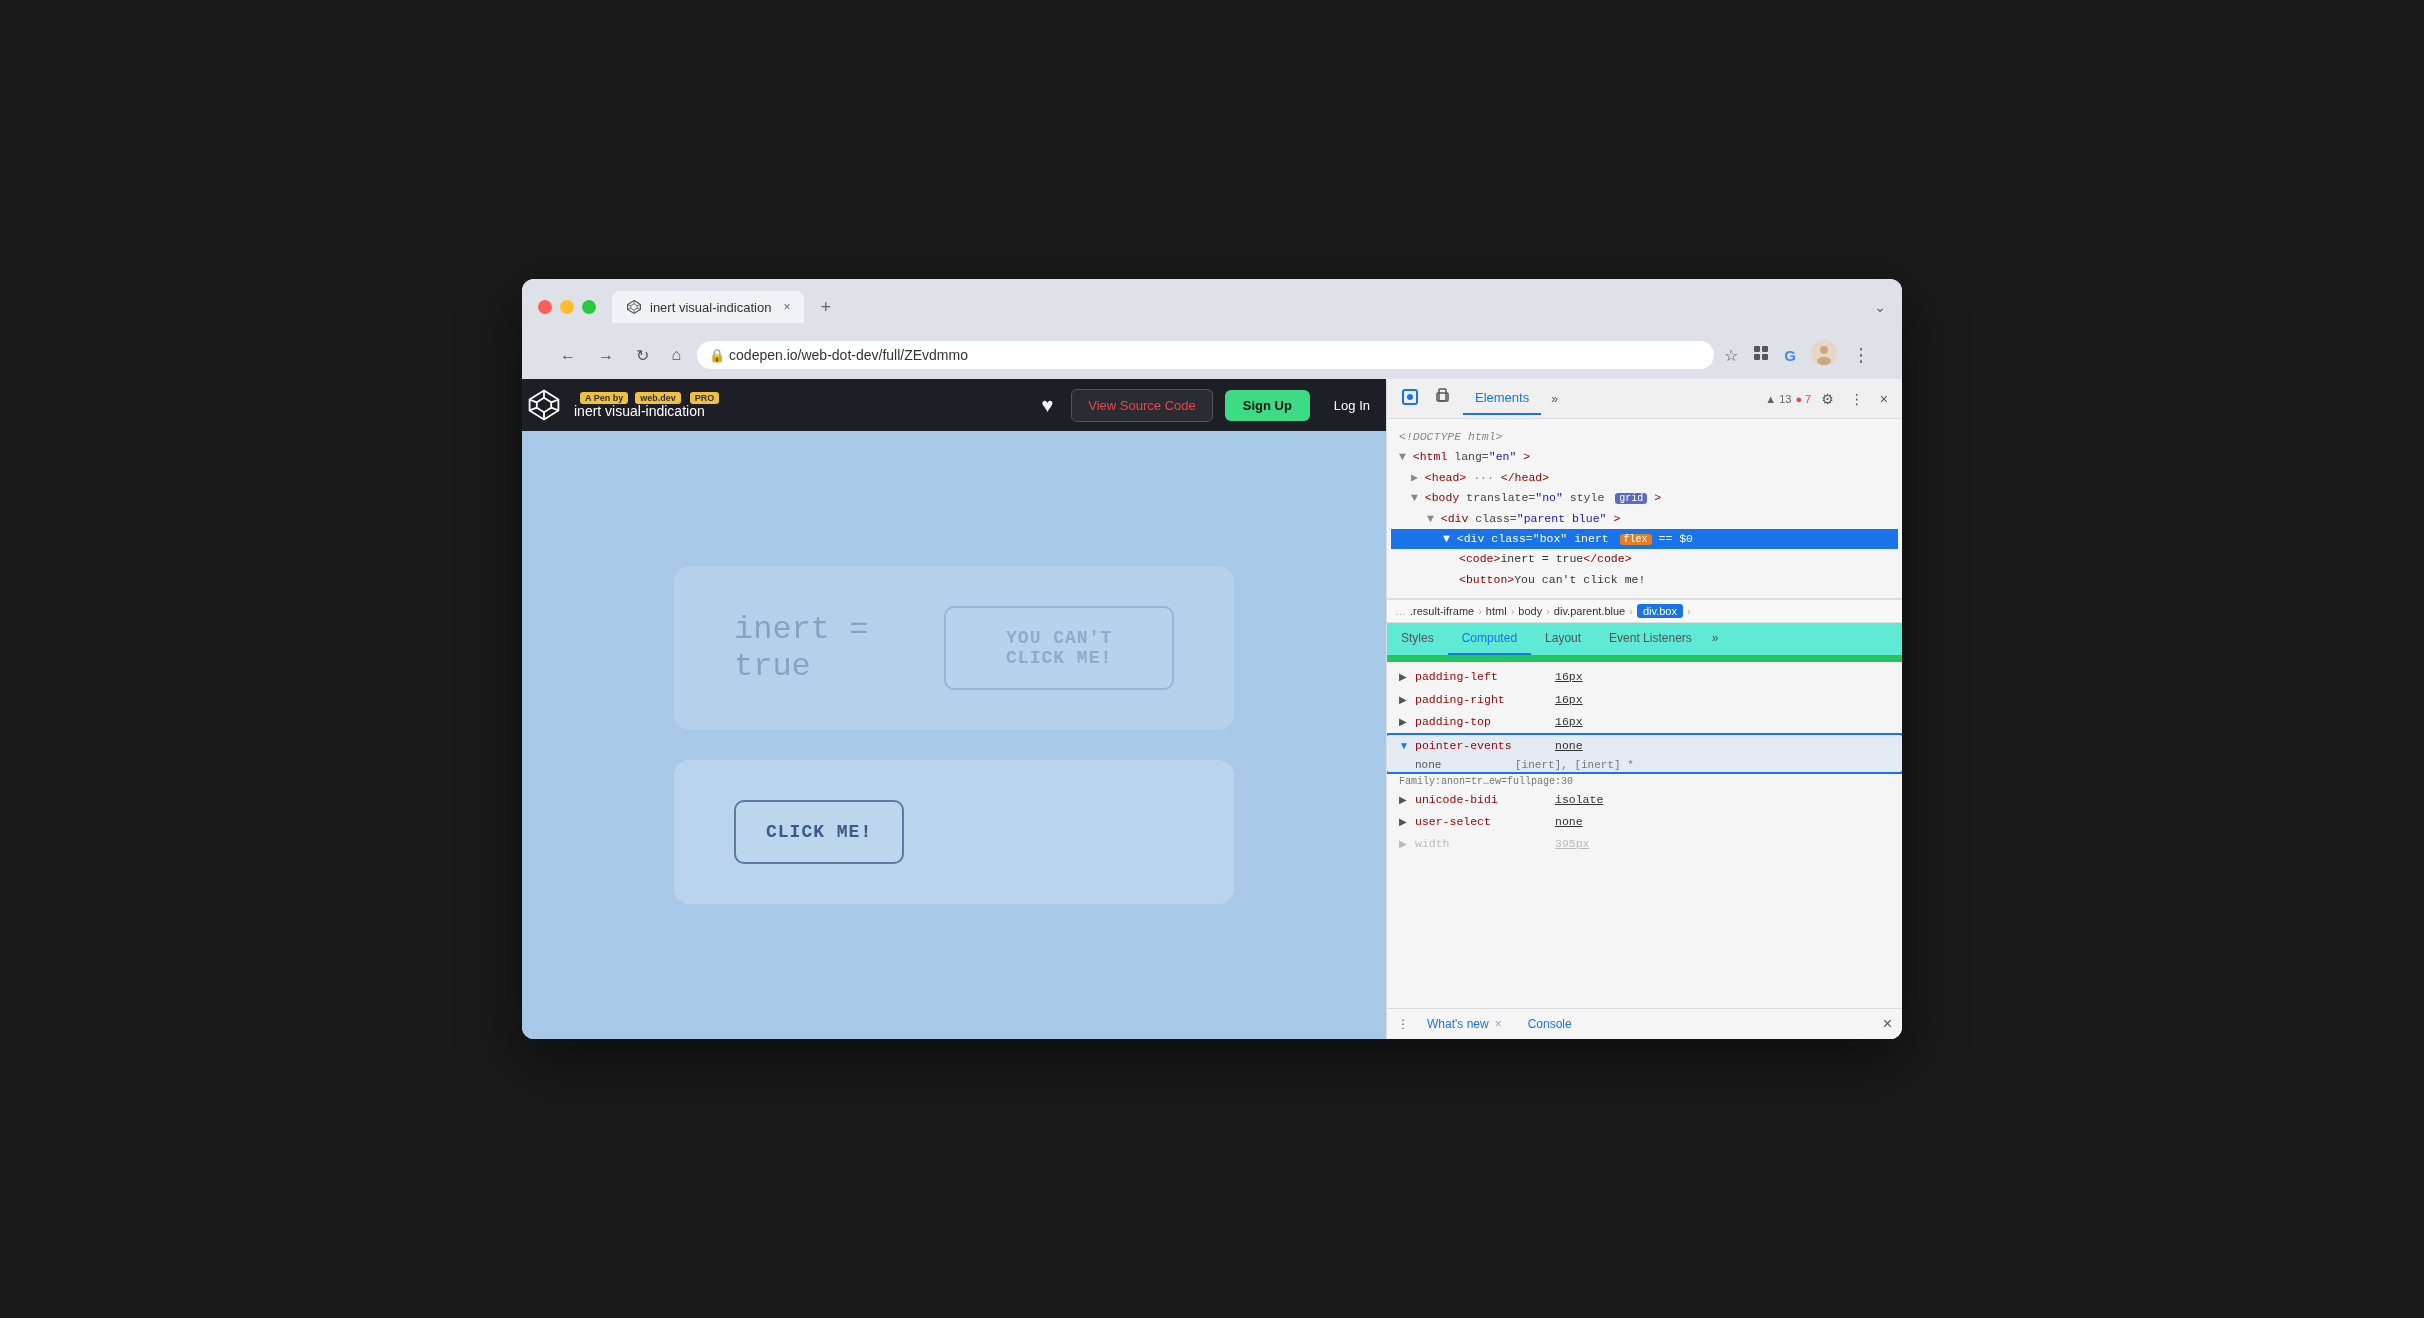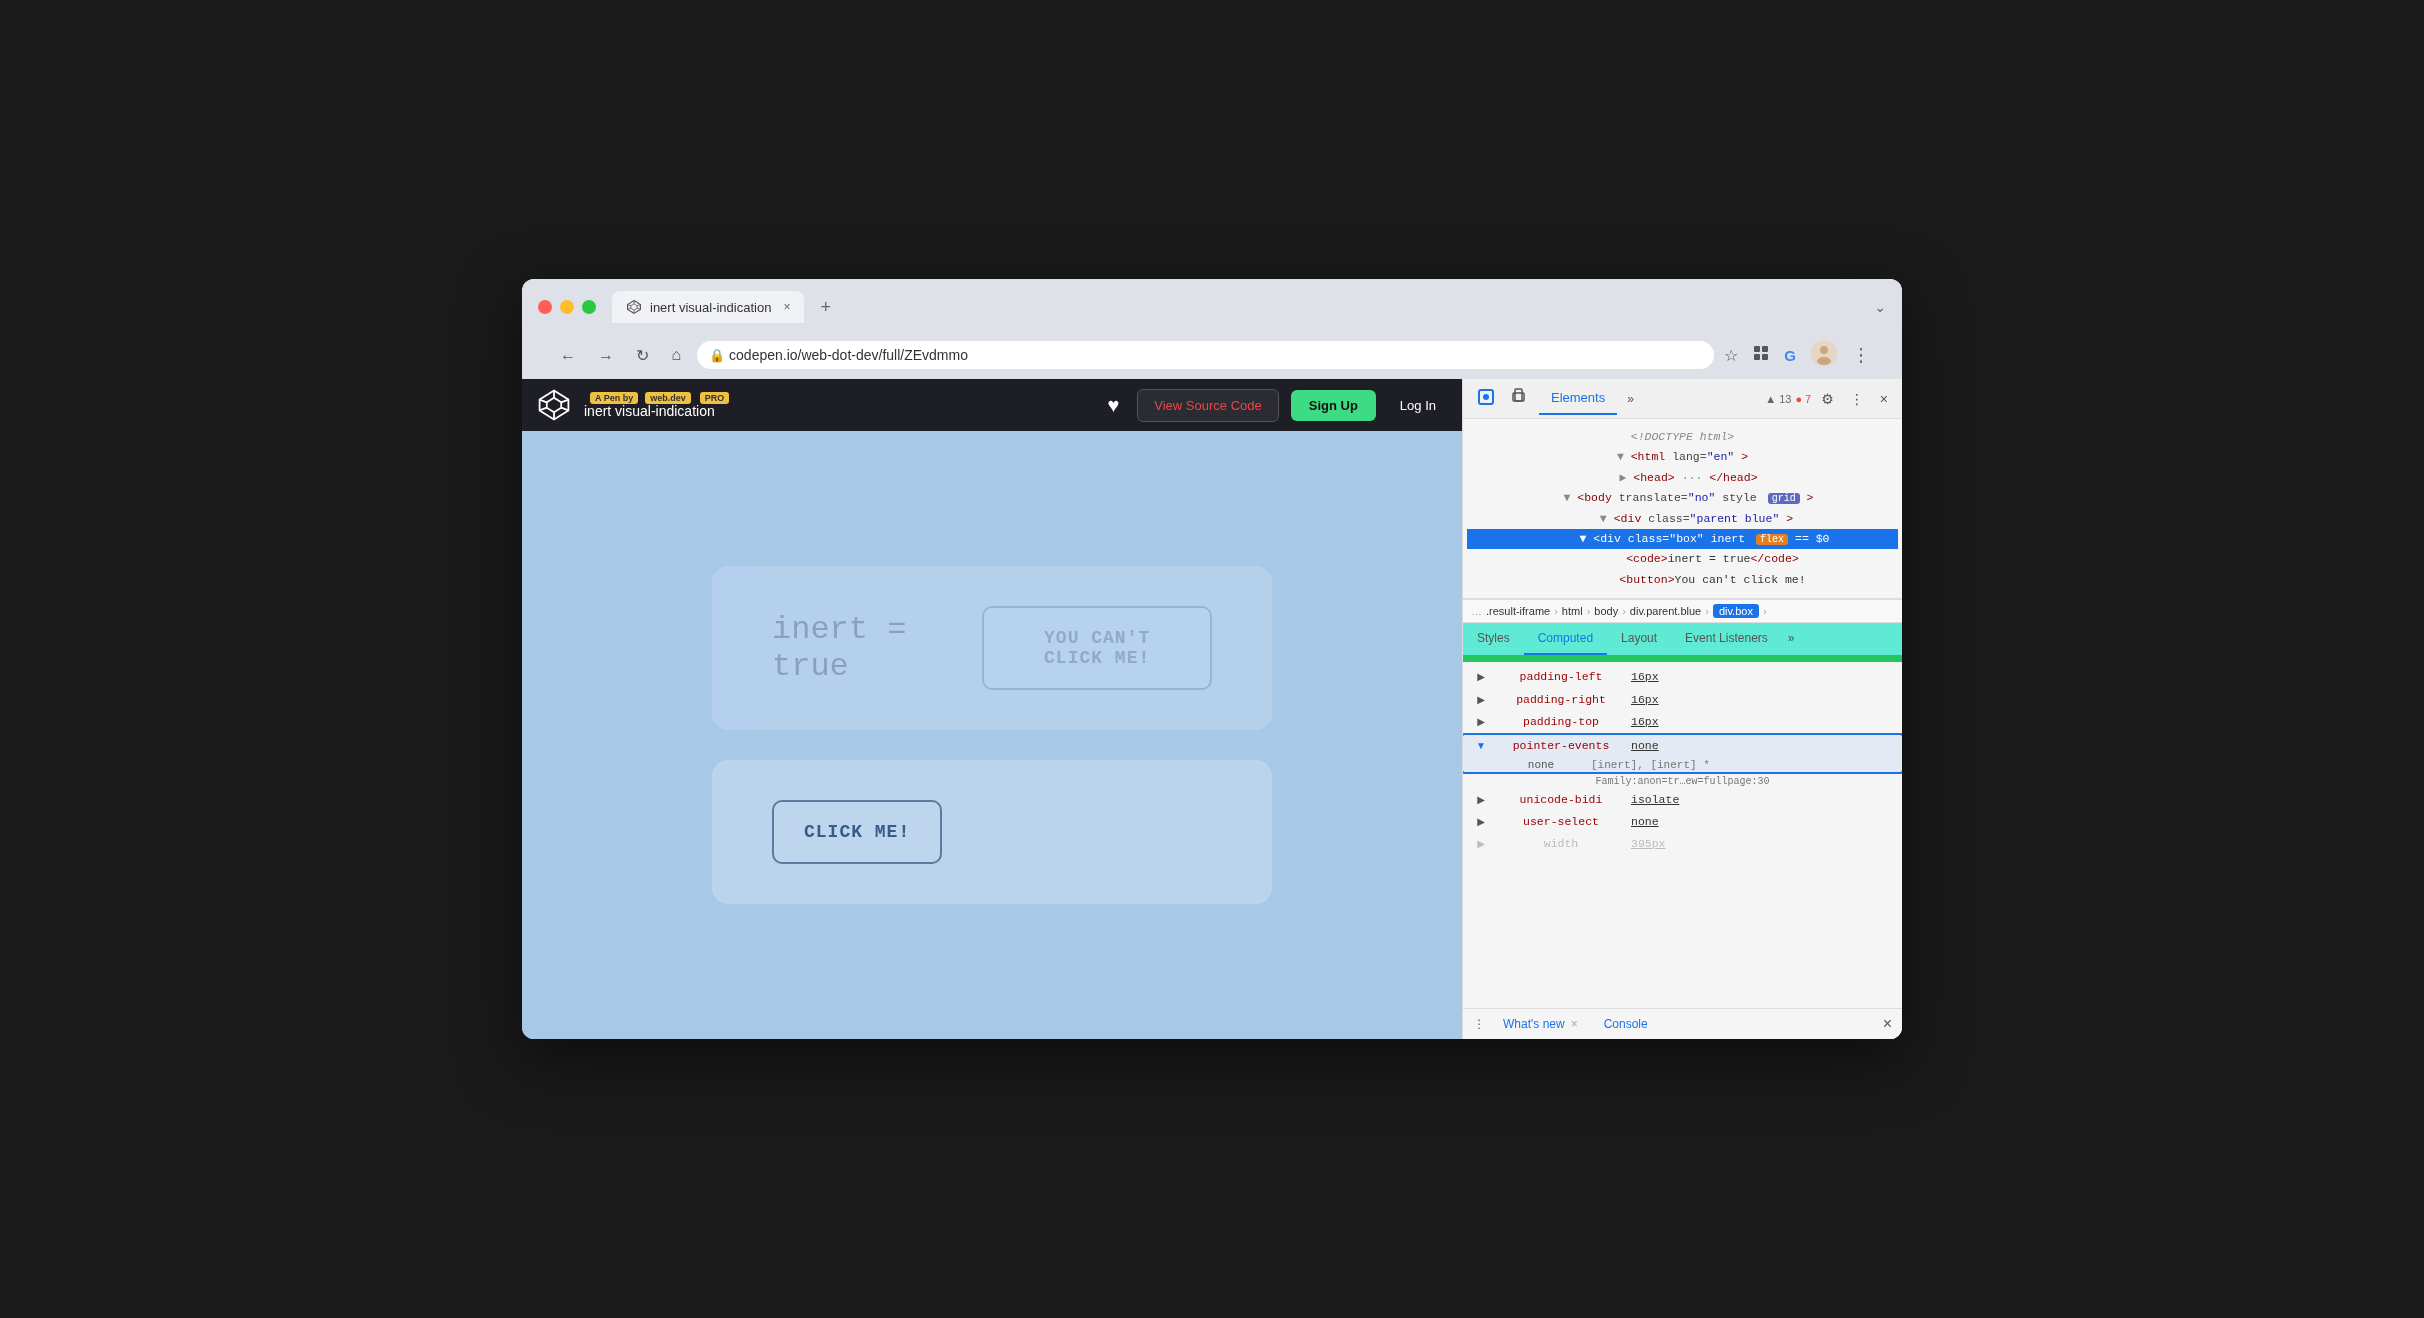--- a/index.html
+++ b/index.html
@@ -144,21 +144,21 @@
     .codepen-area {
       flex: 1;
       display: flex;
       flex-direction: column;
       overflow: hidden;
     }
     .codepen-header {
       background: #1e1f26;
       display: flex;
       align-items: center;
-      padding: 0 14px;
+      padding: 0 4px;
       height: 52px;
     }
     .codepen-logo {
       display: flex;
       align-items: center;
       gap: 12px;
       color: white;
       margin-right: auto;
     }
     .logo-icon {
@@ -272,27 +272,26 @@
       color: rgba(80,100,140,0.5);
       cursor: default;
     }
     .demo-button.active {
       border-color: #5a7aa0;
       color: #3a5a8a;
       cursor: pointer;
     }
     
     .devtools-panel {
-      width: 440px;
+      width: 516px;
       background: #f5f5f5;
       display: flex;
       flex-direction: column;
       border-left: 1px solid #ddd;
       font-size: 12px;
-      text-align: center;
     }
     .devtools-header {
       background: #f0f0f0;
       border-bottom: 1px solid #ddd;
       display: flex;
       align-items: center;
       padding: 0 8px;
       height: 40px;
       gap: 4px;
     }

